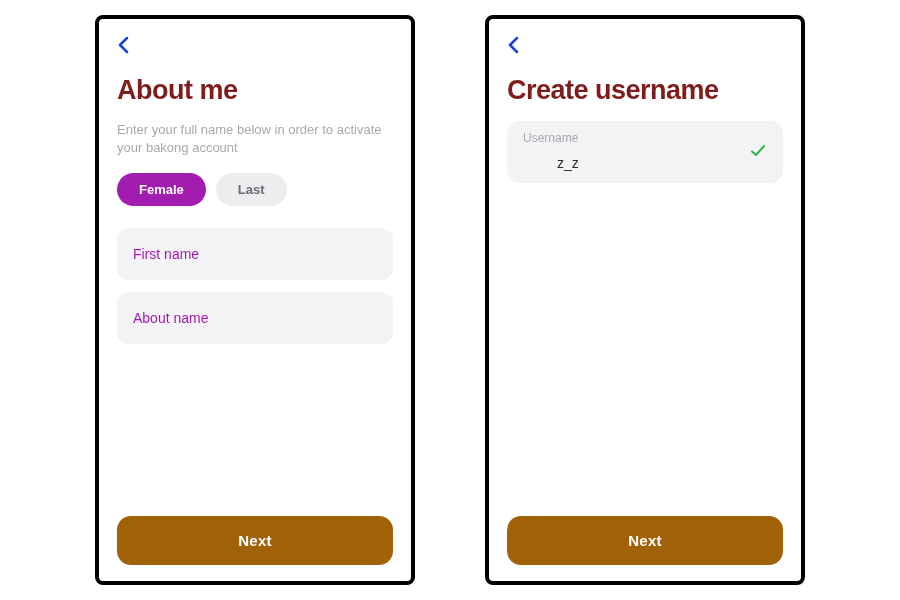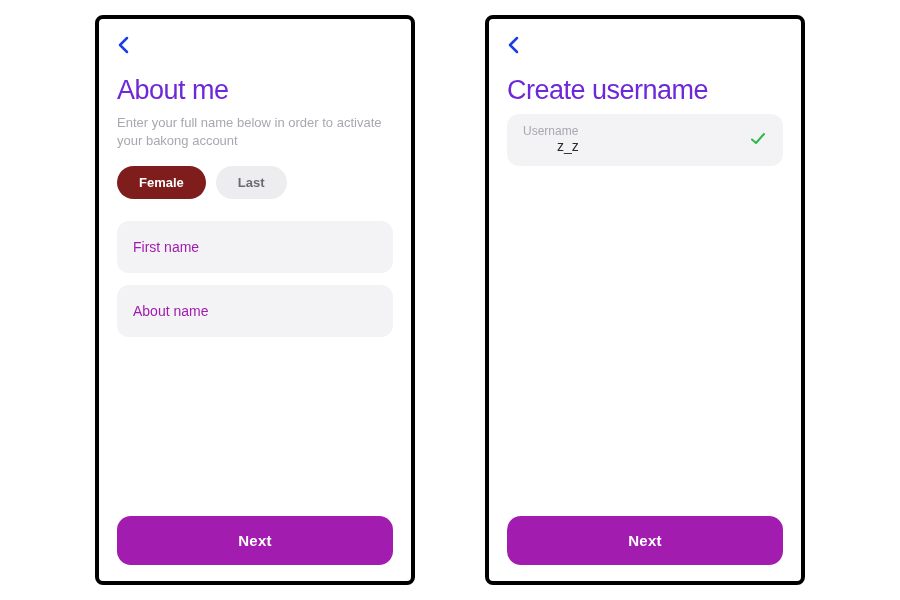--- a/index.html
+++ b/index.html
@@ -1,33 +1,33 @@
 <!DOCTYPE html>
 <html><head>
   <meta charset="utf-8">
   <style>
     * { margin: 0; padding: 0; box-sizing: border-box; font-family: -apple-system, BlinkMacSystemFont, 'Segoe UI', Arial, sans-serif; }
     body { width: 900px; height: 600px; background: #fff; display: flex; justify-content: center; align-items: center; gap: 70px; }
     .phone { width: 320px; height: 570px; border: 4px solid #000; border-radius: 8px; background: #fff; display: flex; flex-direction: column; padding: 14px 18px 16px 18px; position: relative; }
     .back { width: 24px; height: 24px; display: flex; align-items: center; justify-content: flex-start; cursor: pointer; margin-bottom: 18px; }
     .back svg { width: 12px; height: 18px; }
-    .title { font-size: 27px; font-weight: 400; color: #6d28d9; margin-bottom: 8px; letter-spacing: -0.5px; }
+    .title { font-size: 27px; font-weight: 700; color: #7f1d1d; margin-bottom: 15px; letter-spacing: -0.5px; }
     .subtitle { font-size: 13px; color: #a8a8b0; line-height: 1.4; margin-bottom: 16px; }
     .gender-row { display: flex; gap: 10px; margin-bottom: 22px; }
     .pill { padding: 9px 22px; border-radius: 20px; font-size: 13px; font-weight: 600; cursor: pointer; border: none; }
-    .pill.active { background: #7f1d1d; color: #fff; }
+    .pill.active { background: #a21caf; color: #fff; }
     .pill.inactive { background: #ededf0; color: #6b6b72; }
     .field { background: #f3f3f5; border-radius: 12px; padding: 18px 16px; margin-bottom: 12px; font-size: 14px; color: #a21caf; cursor: text; }
     .field-labeled { background: #f3f3f5; border-radius: 12px; padding: 10px 16px 12px 16px; margin-bottom: 12px; cursor: text; display: flex; align-items: center; }
     .field-col { flex: 1; }
-    .field-label { font-size: 12px; color: #a8a8b0; margin-bottom: 0; }
+    .field-label { font-size: 12px; color: #a8a8b0; margin-bottom: 10px; }
     .field-value { font-size: 14px; color: #2a2a2a; margin-left: 34px; }
     .check { width: 18px; height: 18px; margin-left: 8px; }
     .spacer { flex: 1; }
-    .next-btn { background: #a21caf; color: #fff; border: none; border-radius: 14px; padding: 16px 0; font-size: 15px; font-weight: 700; cursor: pointer; letter-spacing: 0.3px; }
+    .next-btn { background: #a16207; color: #fff; border: none; border-radius: 14px; padding: 16px 0; font-size: 15px; font-weight: 700; cursor: pointer; letter-spacing: 0.3px; }
   </style>
 </head>
 <body>
 
 <div class="phone">
   <div class="back">
     <svg viewBox="0 0 12 18">
       <path d="M10 2 L3 9 L10 16" stroke="#1a3fe0" stroke-width="2.5" fill="none" stroke-linecap="round" stroke-linejoin="round"></path>
     </svg>
   </div>

